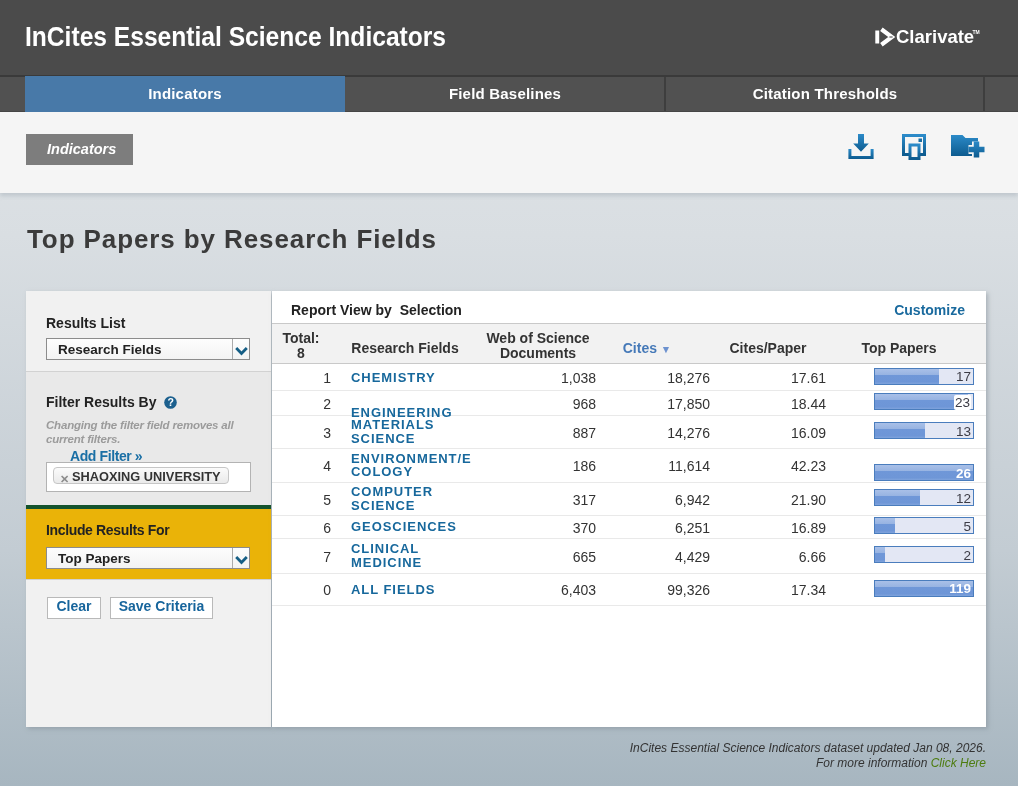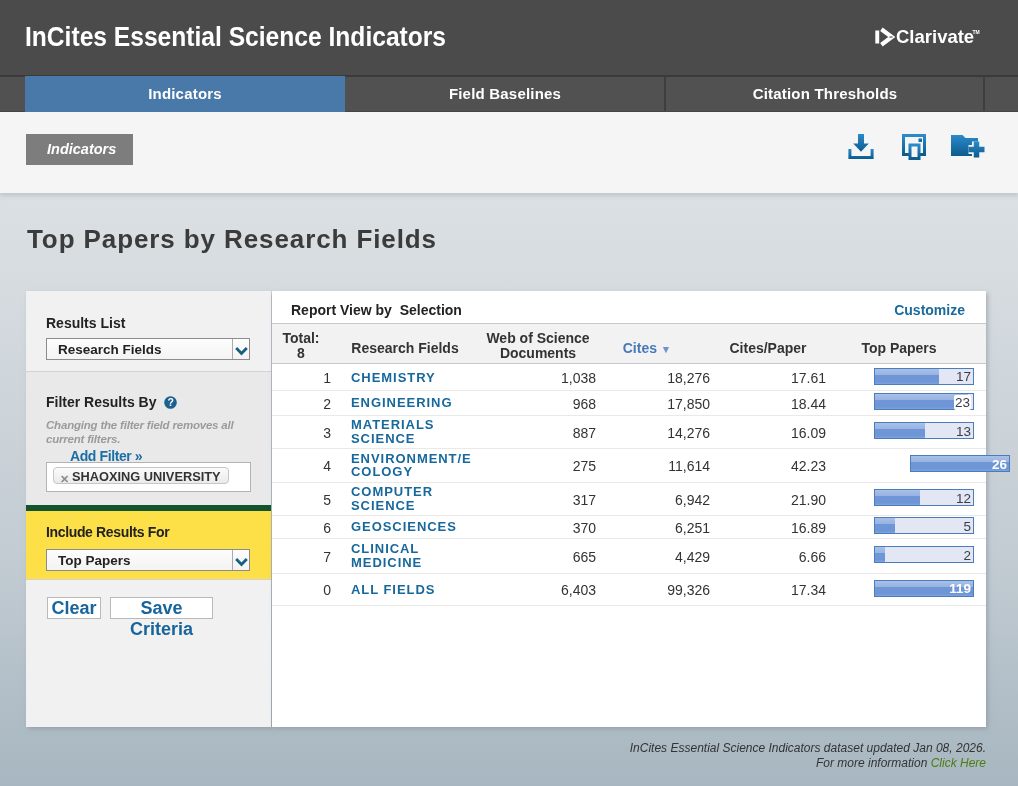--- a/index.html
+++ b/index.html
@@ -29,27 +29,27 @@
 #bc { position:absolute; left:26px; top:22px; width:107px; height:31px; background:#7d7d7d; color:#fff; font-style:italic; font-weight:bold; font-size:14.5px; line-height:31px; padding-left:21px; }
 .tbicon { position:absolute; top:19px; }
 
 
 #bigh { position:absolute; left:27px; top:224px; font-size:26px; font-weight:bold; color:#3b3b3b; letter-spacing:0.9px; }
 
 
 #lpanel { position:absolute; left:26px; top:291px; width:245px; height:436px; background:#f1f1f1; box-shadow:2px 2px 4px rgba(130,140,150,0.5); }
 .lsec { position:relative; }
 #lsec2 { background:#e9e9e9; border-top:1px solid #d2d2d2; }
-#lsec3 { background:#fde047; border-top:6px solid #14532d; }
+#lsec3 { background:#eab308; border-top:4px solid #14532d; }
 #lsec4 { border-top:1px solid #d2d2d2; }
 .llabel { font-weight:bold; font-size:14px; color:#222; }
 .seldd { position:absolute; left:20px; width:204px; height:22px; background:linear-gradient(180deg,#fdfdfd,#f3f3f3); border:1px solid #8c8c8c; }
 .seldd .txt { position:absolute; left:11px; top:3px; font-size:13.5px; font-weight:bold; color:#222; }
 .seldd .chev { position:absolute; right:0; top:0; width:17px; height:20px; border-left:1px solid #aaaaaa; }
-.btn { position:absolute; top:0; height:22px; background:#fff; border:1px solid #b9b9b9; color:#17659c; font-weight:bold; font-size:18px; text-align:center; }
+.btn { position:absolute; top:0; height:22px; background:#fff; border:1px solid #b9b9b9; color:#17659c; font-weight:bold; font-size:14px; text-align:center; }
 
 
 #tpanel { position:absolute; left:272px; top:291px; width:714px; height:436px; background:#fff; box-shadow:2px 2px 4px rgba(130,140,150,0.5);padding-left:48px; }
 #ttitle { position:absolute; left:19px; top:11px; font-size:14px; font-weight:bold; color:#222; }
 #customize { position:absolute; right:21px; top:11px; font-size:14px; font-weight:bold; color:#1a6a9e; }
 #thead { position:absolute; left:0; top:32px; width:714px; height:41px; background:#f2f2f2; border-top:1px solid #c9c9c9; border-bottom:1px solid #c9c9c9; }
 .th { position:absolute; font-size:14px; font-weight:bold; color:#333; text-align:center; line-height:15px; }
 #rows { position:absolute; left:0; top:74px; width:714px; }
 .row { position:relative; border-bottom:1px solid #e9e9e9; }
 .rank { position:absolute; right:655px; font-size:14px; color:#333; }
@@ -189,21 +189,21 @@
         <div class="num" style="right:390px; top:5px;">1,038</div>
         <div class="num" style="right:276px; top:5px;">18,276</div>
         <div class="num" style="right:160px; top:5px;">17.61</div>
         <div class="bar" style="top:2.5px;">
           <div class="fill" style="width:65%;"></div>
           <span class="blabel">17</span>
         </div>
       </div>
 <div class="row" style="height:25px;">
         <div class="rank" style="top:4.5px;">2</div>
-        <div class="fld" style="top:5px;">ENGINEERING</div>
+        <div class="fld" style="top:15px;">ENGINEERING</div>
         <div class="num" style="right:390px; top:4.5px;">968</div>
         <div class="num" style="right:276px; top:4.5px;">17,850</div>
         <div class="num" style="right:160px; top:4.5px;">18.44</div>
         <div class="bar" style="top:2px;">
           <div class="fill" style="width:95%;"></div>
           <span class="blabel"><span style="background:#fff; border-radius:2px; padding:0 1px;">23</span></span>
         </div>
       </div>
 <div class="row" style="height:33px;">
         <div class="rank" style="top:8.5px;">3</div>
@@ -212,24 +212,24 @@
         <div class="num" style="right:276px; top:8.5px;">14,276</div>
         <div class="num" style="right:160px; top:8.5px;margin-left:41px;">16.09</div>
         <div class="bar" style="top:6px;">
           <div class="fill" style="width:51%;"></div>
           <span class="blabel">13</span>
         </div>
       </div>
 <div class="row" style="height:34px;">
         <div class="rank" style="top:9px;">4</div>
         <div class="fld" style="top:2.5px;">ENVIRONMENT/E<br>COLOGY</div>
-        <div class="num" style="right:390px; top:9px;">275</div>
+        <div class="num" style="right:390px; top:9px;">186</div>
         <div class="num" style="right:276px; top:9px;">11,614</div>
         <div class="num" style="right:160px; top:9px;">42.23</div>
-        <div class="bar" style="top:6px;margin-left:36px;">
+        <div class="bar" style="top:15px;">
           <div class="fill" style="width:100%;"></div>
           <span class="blabel" style="color:#fff; font-weight:bold;">26</span>
         </div>
       </div>
 <div class="row" style="height:33px;">
         <div class="rank" style="top:8.5px;">5</div>
         <div class="fld" style="top:2px;">COMPUTER<br>SCIENCE</div>
         <div class="num" style="right:390px; top:8.5px;">317</div>
         <div class="num" style="right:276px; top:8.5px;">6,942</div>
         <div class="num" style="right:160px; top:8.5px;">21.90</div>

